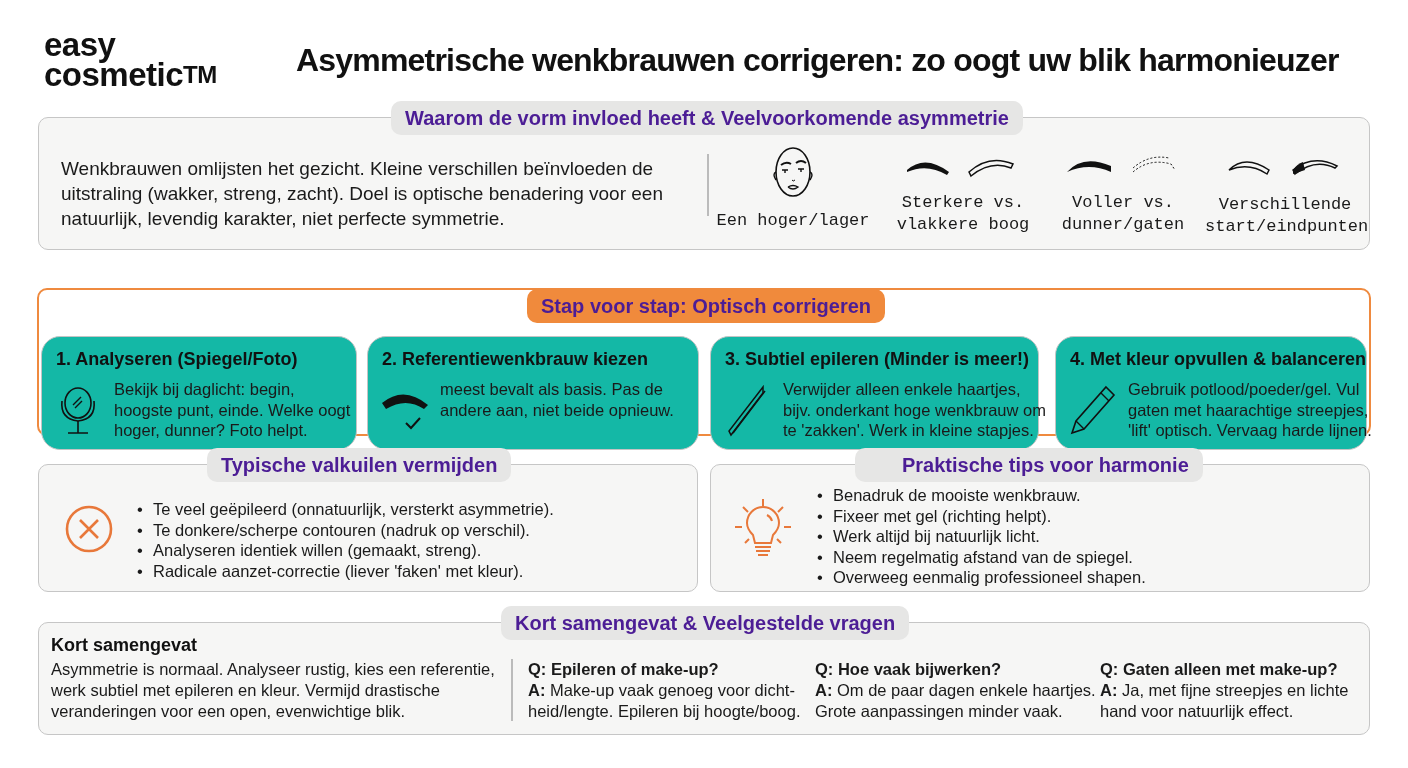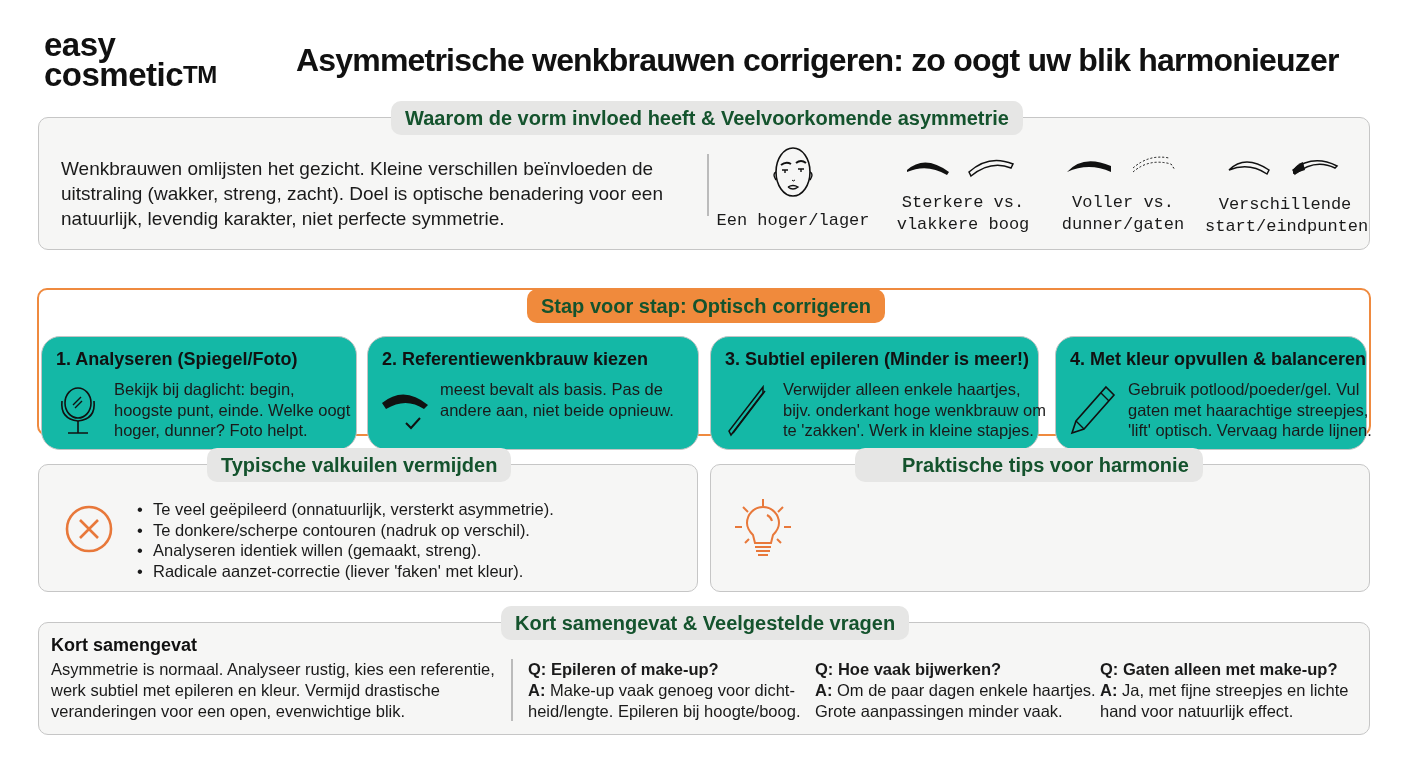--- a/index.html
+++ b/index.html
@@ -4,21 +4,21 @@
 <style>
   * { box-sizing: border-box; margin: 0; padding: 0; }
   html, body { width: 1408px; height: 768px; background: #ffffff; overflow: hidden; }
   body { font-family: "Liberation Sans", "DejaVu Sans", sans-serif; color: #111; position: relative; }
 
   .logo { position: absolute; left: 44px; top: 30px; font-weight: 700; font-size: 33px; line-height: 30px; letter-spacing: -0.5px; color: #111; }
   .logo .tm { font-size: 24px; vertical-align: top; font-weight: 700; }
   .title { position: absolute; left: 296px; top: 42px; font-weight: 700; font-size: 32px; letter-spacing: -0.8px; color: #111; white-space: nowrap; }
 
   .panel { position: absolute; background: #f6f6f5; border: 1.5px solid #c6c6c6; border-radius: 10px; }
-  .pill { position: absolute; background: #e6e6e5; border-radius: 10px; font-weight: 700; font-size: 20px; line-height: 34px; padding: 0 14px; white-space: nowrap; color: #14532d; }
+  .pill { position: absolute; background: #e6e6e5; border-radius: 10px; font-weight: 700; font-size: 20px; line-height: 34px; padding: 0 14px; white-space: nowrap; color: #4c1d95; }
   .pill.orange { background: #f08a3c; }
 
   
   #sec1 { left: 38px; top: 117px; width: 1332px; height: 133px; }
   #sec1 .pill { left: 352px; top: -17px; }
   .intro { position: absolute; left: 22px; top: 38px; width: 620px; font-size: 19px; line-height: 25px; color: #1a1a1a; }
   .vdiv { position: absolute; width: 1.5px; background: #bbb; }
   .asym { position: absolute; top: 24px; width: 160px; text-align: center; }
   .asym svg { display: block; margin: 0 auto; }
   .asym .cap { font-size: 17px; line-height: 22px; color: #1a1a1a; margin-top: 6px; font-family: Liberation Mono, monospace; }
@@ -175,20 +175,27 @@
 <section class="panel" id="sec4">
   <div class="pill">Praktische tips voor harmonie</div>
   <svg style="position:absolute; left:22px; top:32px;" width="60" height="66" viewBox="0 0 60 66">
     <g stroke="#e8783a" stroke-width="2" fill="none">
       <path d="M30 2 v7 M10 10 l5 5 M50 10 l-5 5 M2 30 h7 M51 30 h7 M12 46 l4 -4 M48 46 l-4 -4"></path>
       <path d="M20 38 q-6 -6 -6 -12 a16 16 0 0 1 32 0 q0 6 -6 12 l-2 8 h-16 z"></path>
       <path d="M22 50 h16 M23 54 h14 M25 58 h10"></path>
       <path d="M34 18 q4 2 5 6"></path>
     </g>
   </svg>
+  <ul class="bul" style="left:106px; top:20px;">
+    <li>Benadruk de mooiste wenkbrauw.</li>
+    <li>Fixeer met gel (richting helpt).</li>
+    <li>Werk altijd bij natuurlijk licht.</li>
+    <li>Neem regelmatig afstand van de spiegel.</li>
+    <li>Overweeg eenmalig professioneel shapen.</li>
+  </ul>
 </section>
 
 <section class="panel" id="sec5">
   <div class="pill">Kort samengevat &amp; Veelgestelde vragen</div>
   <div class="sum-h">Kort samengevat</div>
   <p class="sum-t">Asymmetrie is normaal. Analyseer rustig, kies een referentie, werk subtiel met epileren en kleur. Vermijd drastische veranderingen voor een open, evenwichtige blik.</p>
   <div class="vdiv" style="left:472px; top:36px; height:62px;"></div>
 
   <div class="faq" style="left:489px;">
     <div class="q">Q: Epileren of make-up?</div>

